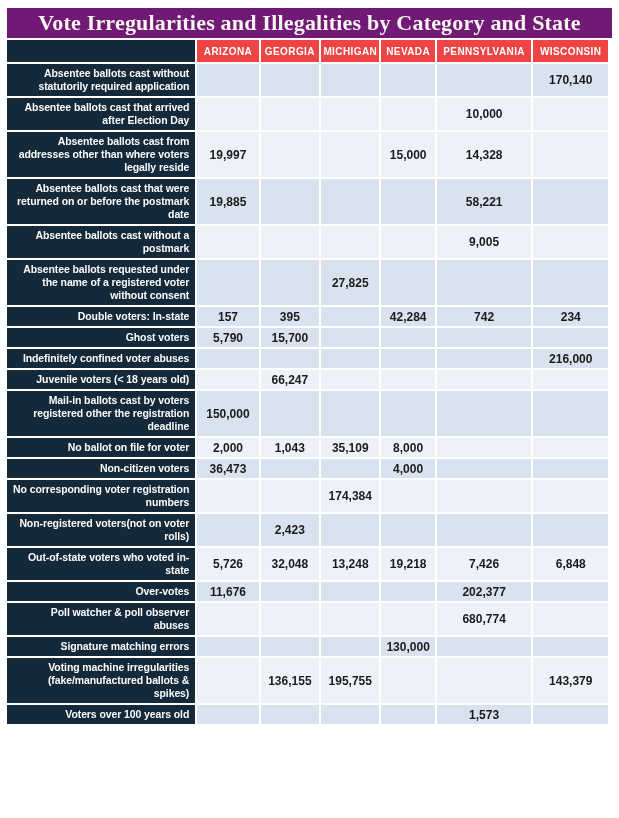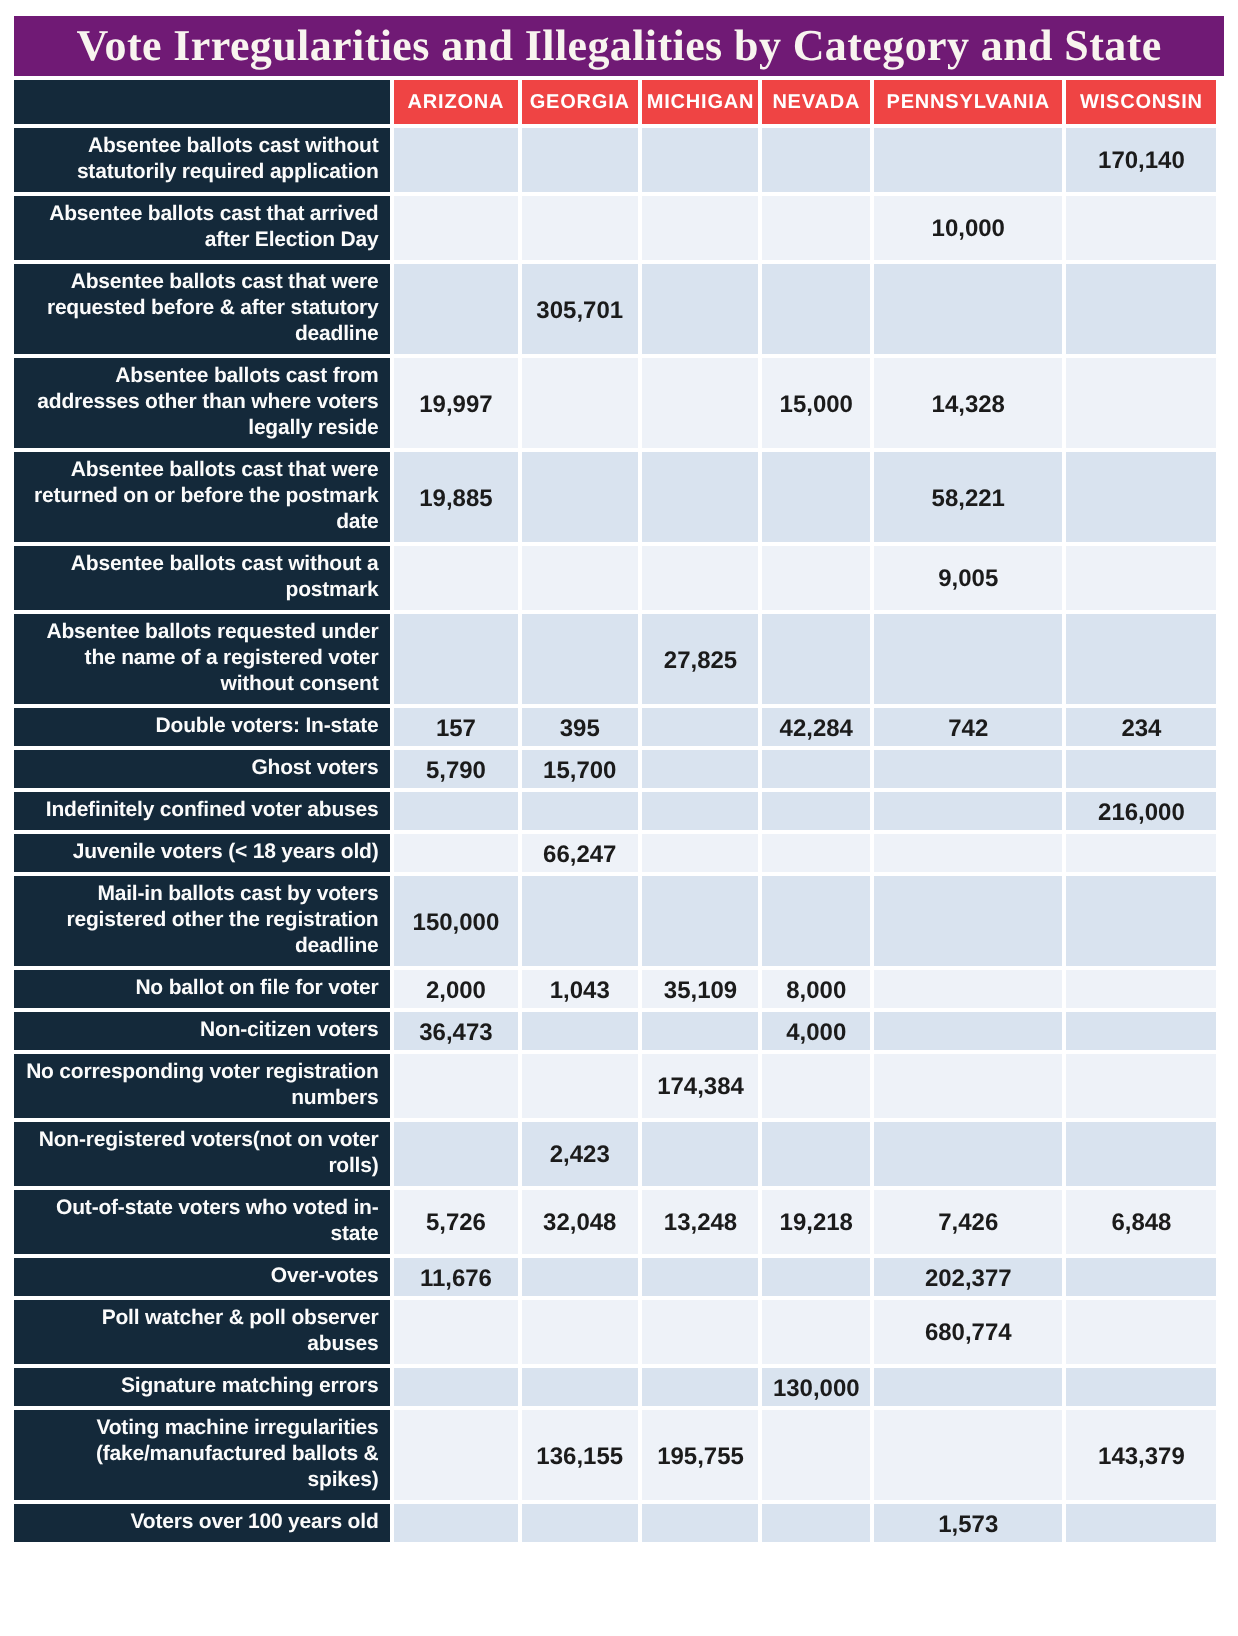--- a/index.html
+++ b/index.html
@@ -106,29 +106,20 @@
         </tr>
         <tr class="even">
           <td class="rowlabel">Absentee ballots cast that arrived after Election Day</td>
           <td class="val"></td>
           <td class="val"></td>
           <td class="val"></td>
           <td class="val"></td>
           <td class="val">10,000</td>
           <td class="val"></td>
         </tr>
-        <tr class="odd">
-          <td class="rowlabel">Absentee ballots cast that were requested before &amp; after statutory deadline</td>
-          <td class="val"></td>
-          <td class="val">305,701</td>
-          <td class="val"></td>
-          <td class="val"></td>
-          <td class="val"></td>
-          <td class="val"></td>
-        </tr>
         <tr class="even">
           <td class="rowlabel">Absentee ballots cast from addresses other than where voters legally reside</td>
           <td class="val">19,997</td>
           <td class="val"></td>
           <td class="val"></td>
           <td class="val">15,000</td>
           <td class="val">14,328</td>
           <td class="val"></td>
         </tr>
         <tr class="odd">

